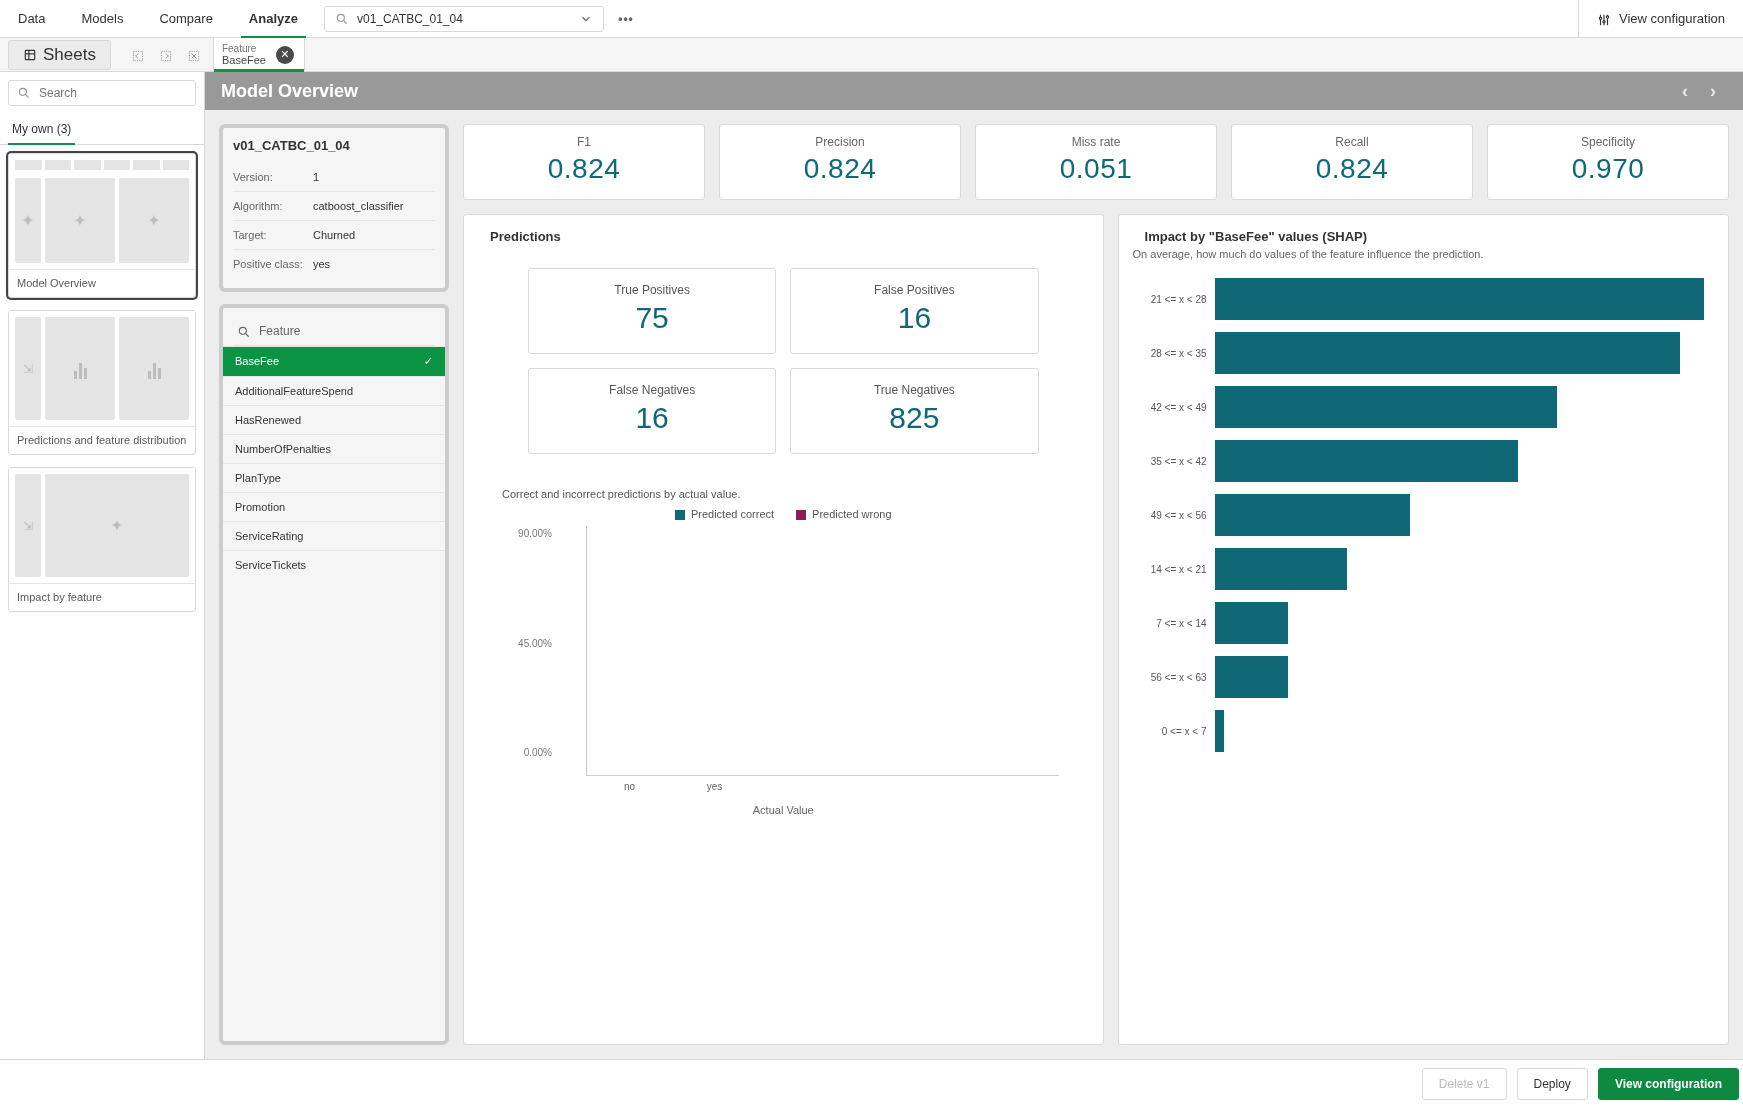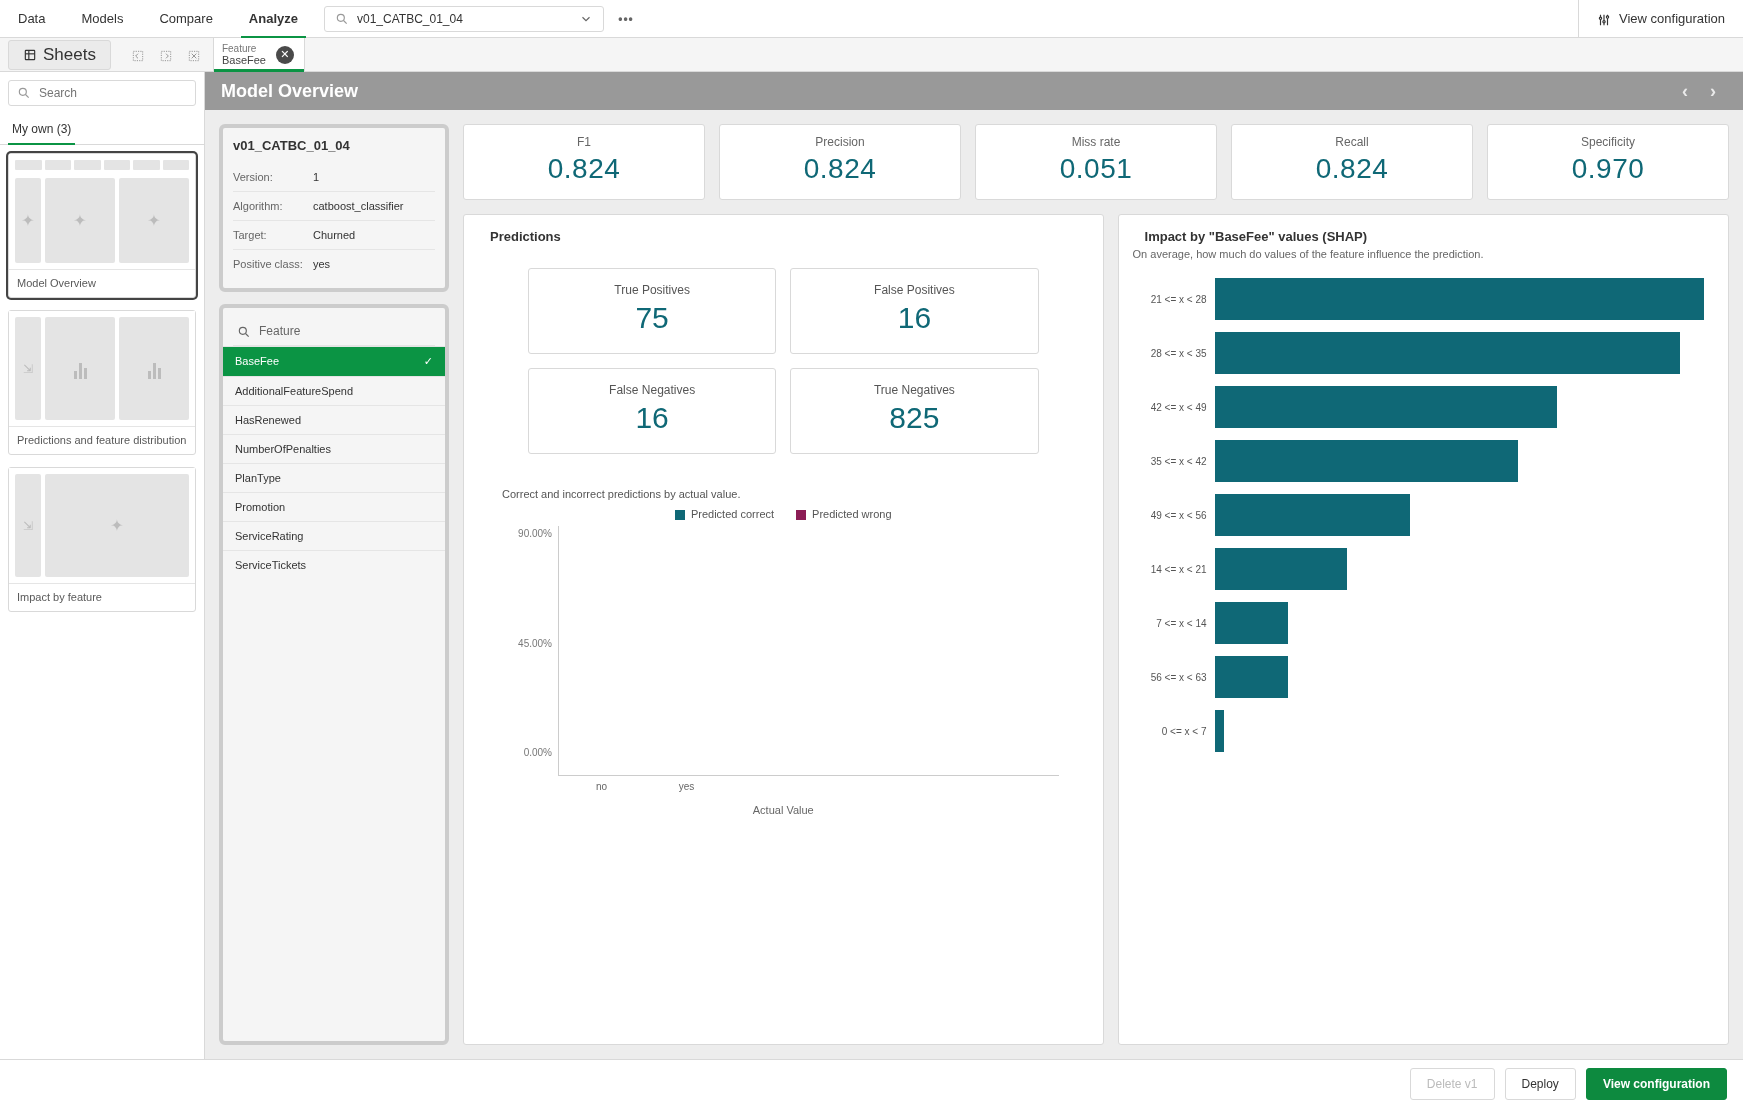--- a/index.html
+++ b/index.html
@@ -115,39 +115,39 @@
   .conf-cell .cl{font-size:12px;color:#555;}
   .conf-cell .cv{font-size:30px;color:var(--teal);margin-top:4px;}
 
   .small-title{font-size:11px;color:#555;margin:4px 0 8px 24px;}
   .legend{display:flex;gap:22px;justify-content:center;font-size:11px;color:#555;margin-bottom:6px;}
   .legend .sw{display:inline-block;width:10px;height:10px;margin-right:6px;vertical-align:middle;}
   .sw-correct{background:var(--teal);}
   .sw-wrong{background:#8c1d55;}
 
   
-  .sbc{display:flex;align-items:stretch;height:250px;margin:0 30px;}
+  .sbc{display:flex;align-items:stretch;height:250px;margin:0 30px;gap:28px;}
   .sbc-yaxis{width:50px;display:flex;flex-direction:column;justify-content:space-between;align-items:flex-end;font-size:10px;color:#777;padding:2px 6px 18px 0;}
   .sbc-plot{flex:1;position:relative;border-left:1px solid #ccc;border-bottom:1px solid #ccc;display:flex;align-items:flex-end;justify-content:flex-start;gap:40px;padding:0 20px;}
   .sbc-bar{width:45px;display:flex;flex-direction:column-reverse;position:relative;}
   .sbc-seg{width:100%;}
   .sbc-seg.c{background:var(--teal);}
   .sbc-seg.w{background:#8c1d55;}
   .sbc-xlabel{position:absolute;top:100%;left:0;right:0;text-align:center;font-size:10px;color:#666;padding-top:6px;}
   .sbc-xtitle{text-align:center;font-size:11px;color:#666;margin-top:28px;}
 
   
   .shap{flex:1;display:flex;flex-direction:column;gap:8px;margin-top:6px;padding-right:10px;}
   .shap-row{display:flex;align-items:center;height:46px;}
   .shap-label{flex:0 0 82px;font-size:10px;color:#555;text-align:right;padding-right:8px;}
   .shap-track{flex:1;height:42px;}
   .shap-bar{height:100%;background:var(--teal);}
 
   
-  .footer{height:48px;border-top:1px solid var(--border-light);display:flex;align-items:center;justify-content:flex-end;gap:10px;padding:0 16px;background:#fff;}
+  .footer{height:48px;border-top:1px solid var(--border-light);display:flex;align-items:center;justify-content:flex-end;gap:10px;padding:0 4px;background:#fff;}
   .btn{padding:8px 16px;border-radius:3px;font-size:12px;cursor:pointer;}
   .btn-ghost{border:1px solid var(--border-light);background:#fff;color:#bbb;}
   .btn-outline{border:1px solid var(--border-light);background:#fff;color:var(--text-body);}
   .btn-primary{border:1px solid var(--green-dark);background:var(--green-dark);color:#fff;font-weight:600;}
 
   svg.icn{width:14px;height:14px;vertical-align:middle;}
 </style>
 </head>
 <body>
 

